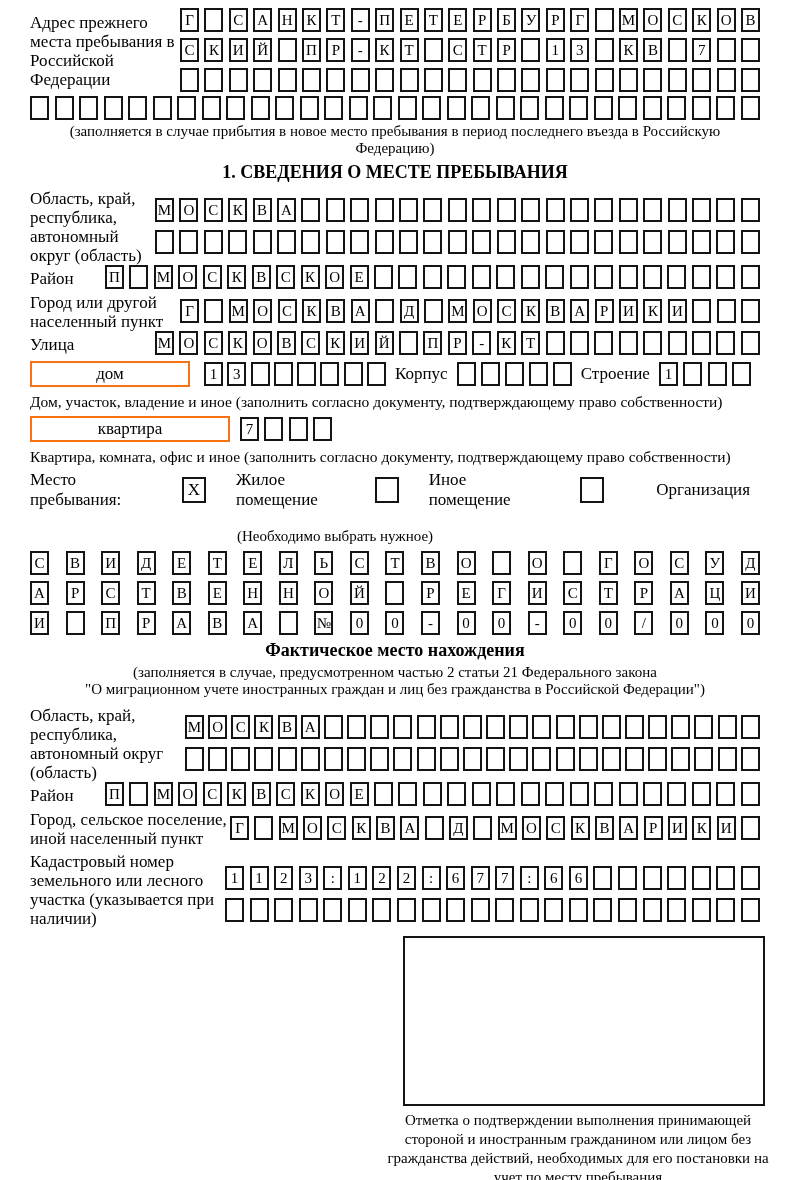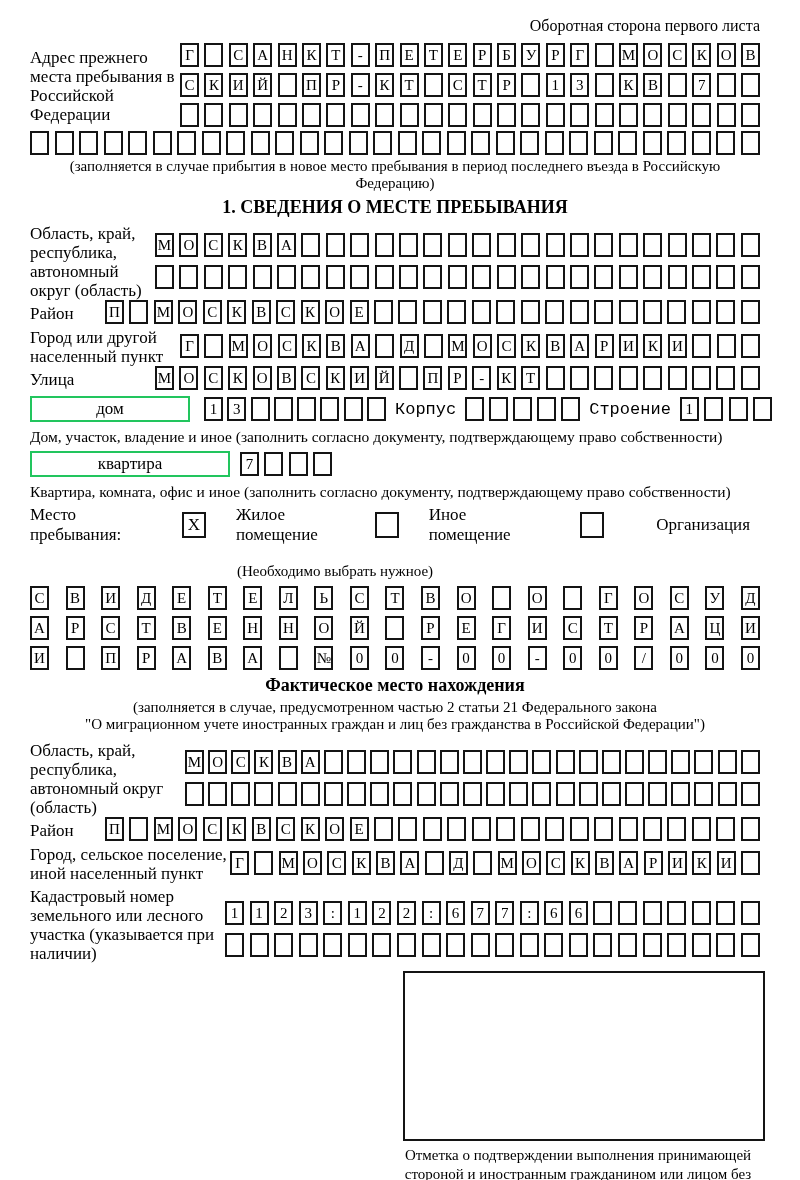--- a/index.html
+++ b/index.html
@@ -35,28 +35,28 @@
   .gap8 { gap:8px; }
 
   .m-t4 { margin-top:4px; } .m-t2 { margin-top:2px; } .m-t6 { margin-top:6px; }
 
   .cap-c { text-align:center; font-size:15px; line-height:17px; margin-top:3px; }
   .cap-l { font-size:15.5px; line-height:17px; margin-top:6px; }
   .title { text-align:center; font-weight:bold; font-size:18px; line-height:21px; margin-top:5px; }
 
   .house-row { display:flex; align-items:center; margin-top:6px; }
   .wide-box {
-    height:26px; border:2px solid #22c55e;
+    height:26px; border:2px solid #f97316;
     display:flex; align-items:center; justify-content:center;
     font-size:17px; flex:none; background:#fff;
   }
   .box160 { width:160px; margin-right:14px; }
   .box200 { width:200px; margin-right:10px; }
   .cw182 { width:182px; } .cw115 { width:115px; } .cw92 { width:92px; }
-  .inline-lbl { font-size:17px; flex:none; padding:0 9px;font-family:Liberation Mono, monospace; }
+  .inline-lbl { font-size:17px; flex:none; padding:0 9px; }
 
   .chk-row { display:flex; align-items:center; margin-top:5px; font-size:17px;gap:20px; }
   .chk {
     flex:none; width:24px; height:26px; border:2px solid #141414;
     display:inline-flex; align-items:center; justify-content:center;
     font-size:17px; background:#fff;
   }
   .chk-row .txt { padding:0 10px; }
   .chk-row .lead { padding-right:18px; }
   .sp22 { margin-left:22px; }
@@ -72,21 +72,20 @@
   .stamp-cap {
     width:400px; margin-left:auto; margin-right:-18px;
     text-align:center; font-size:15px; line-height:19px;
   }
 </style>
 </head>
 <body>
 
 <div class="page">
 
-  <div class="hdr">Оборотная сторона первого листа</div>
 
   <div class="f">
     <div class="lbl w150">Адрес прежнего места пребывания в Российской Федерации</div>
     <div class="rows">
       <div class="cr">
           <span class="cell">Г</span>
           <span class="cell"></span>
           <span class="cell">С</span>
           <span class="cell">А</span>
           <span class="cell">Н</span>

